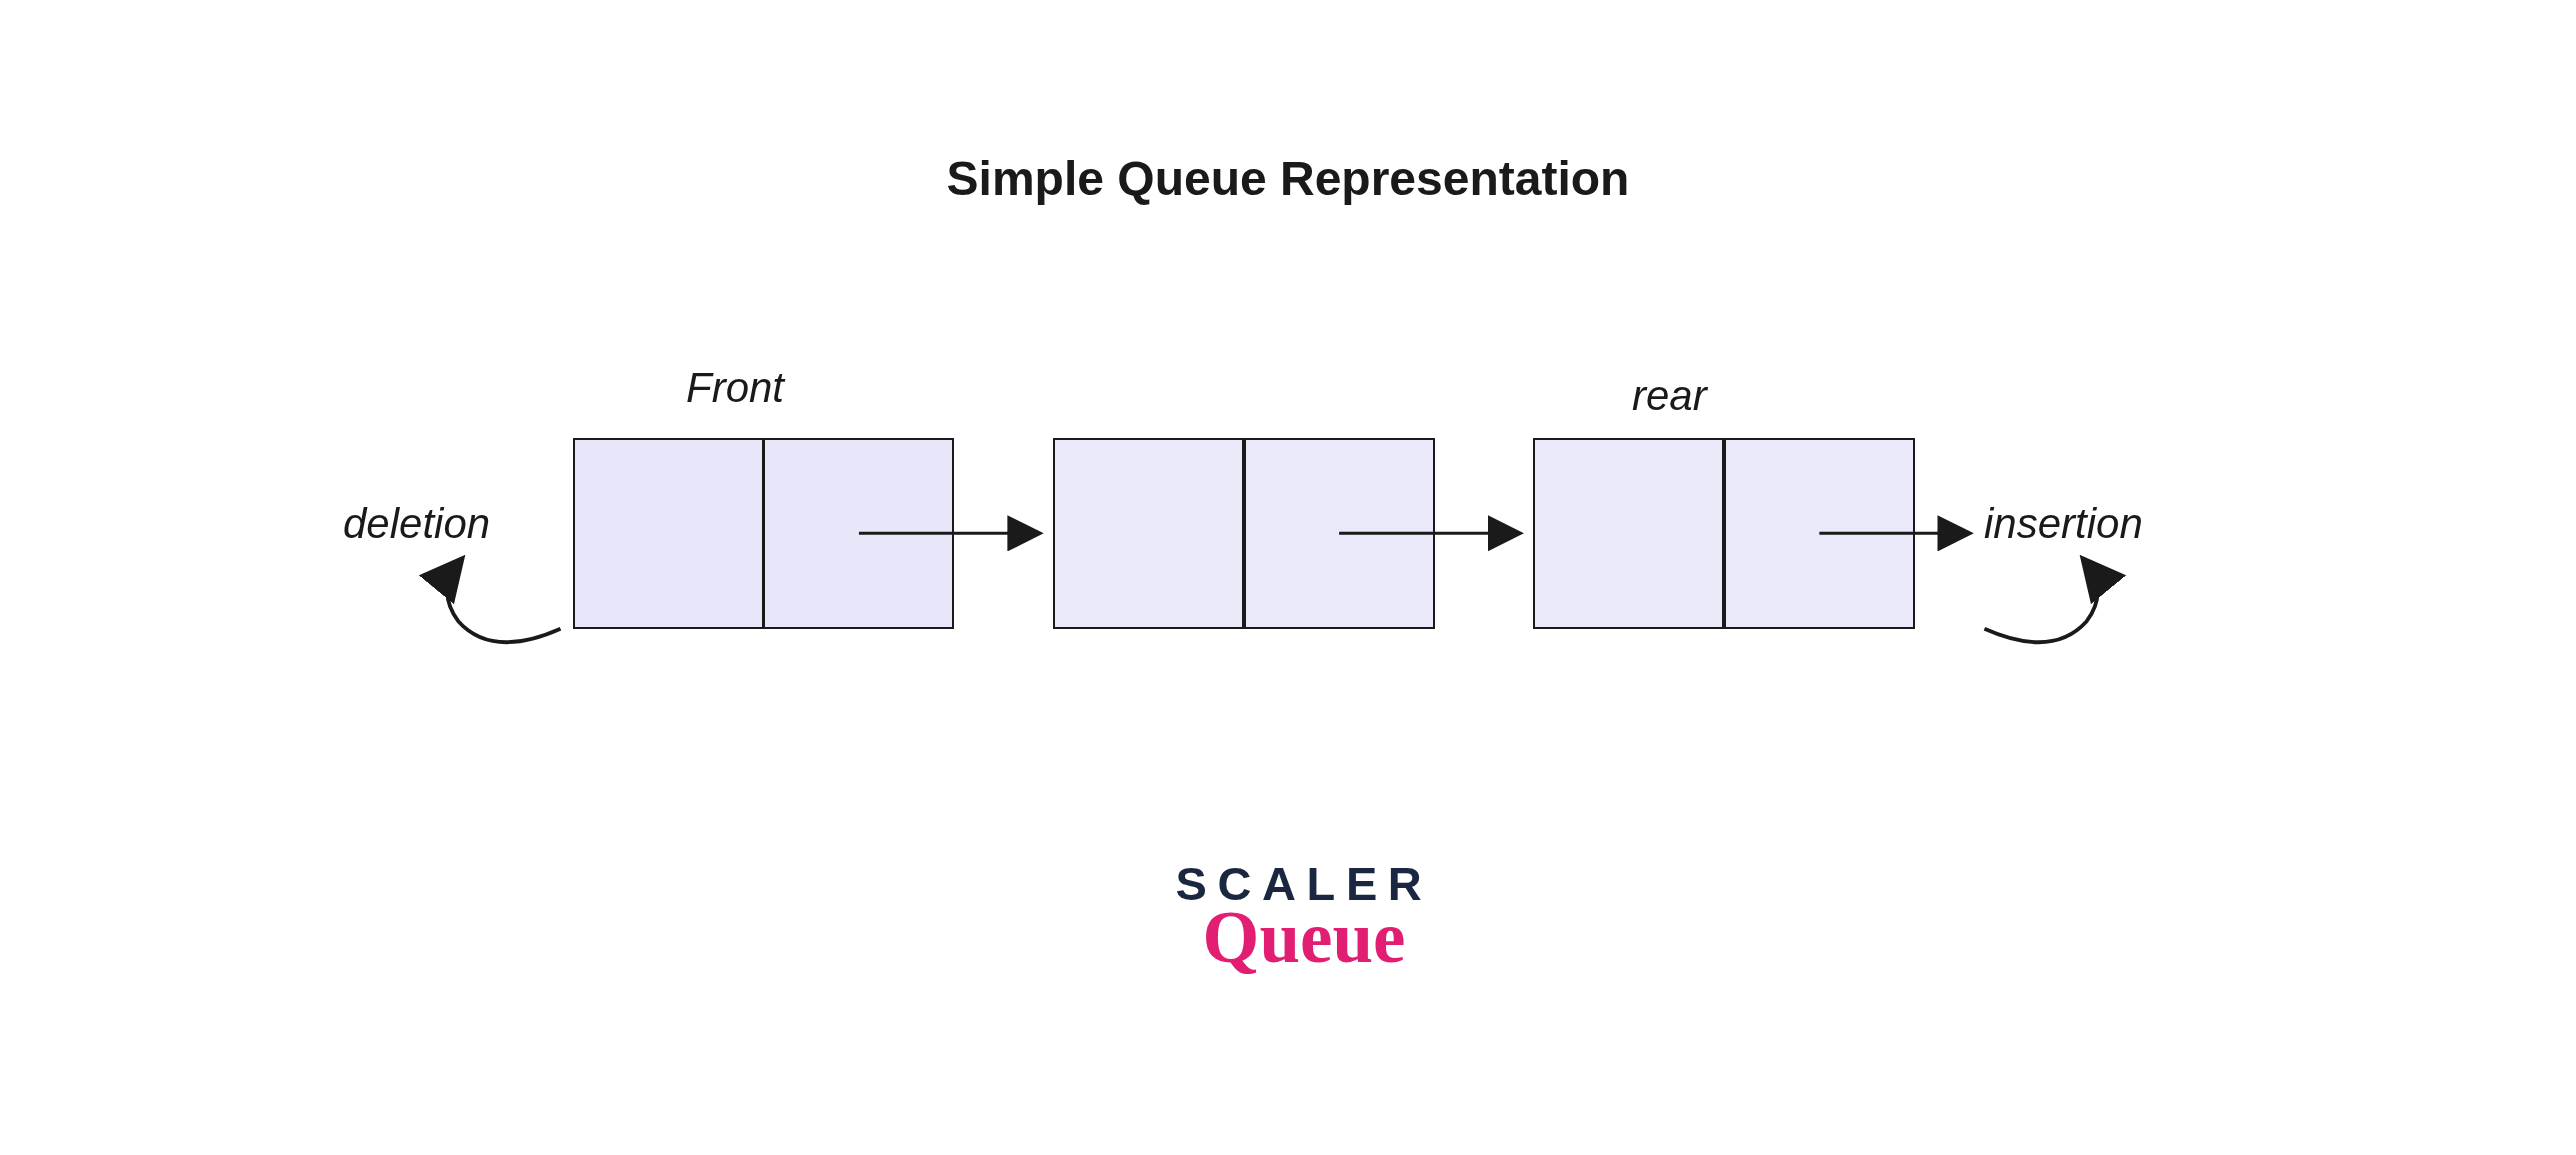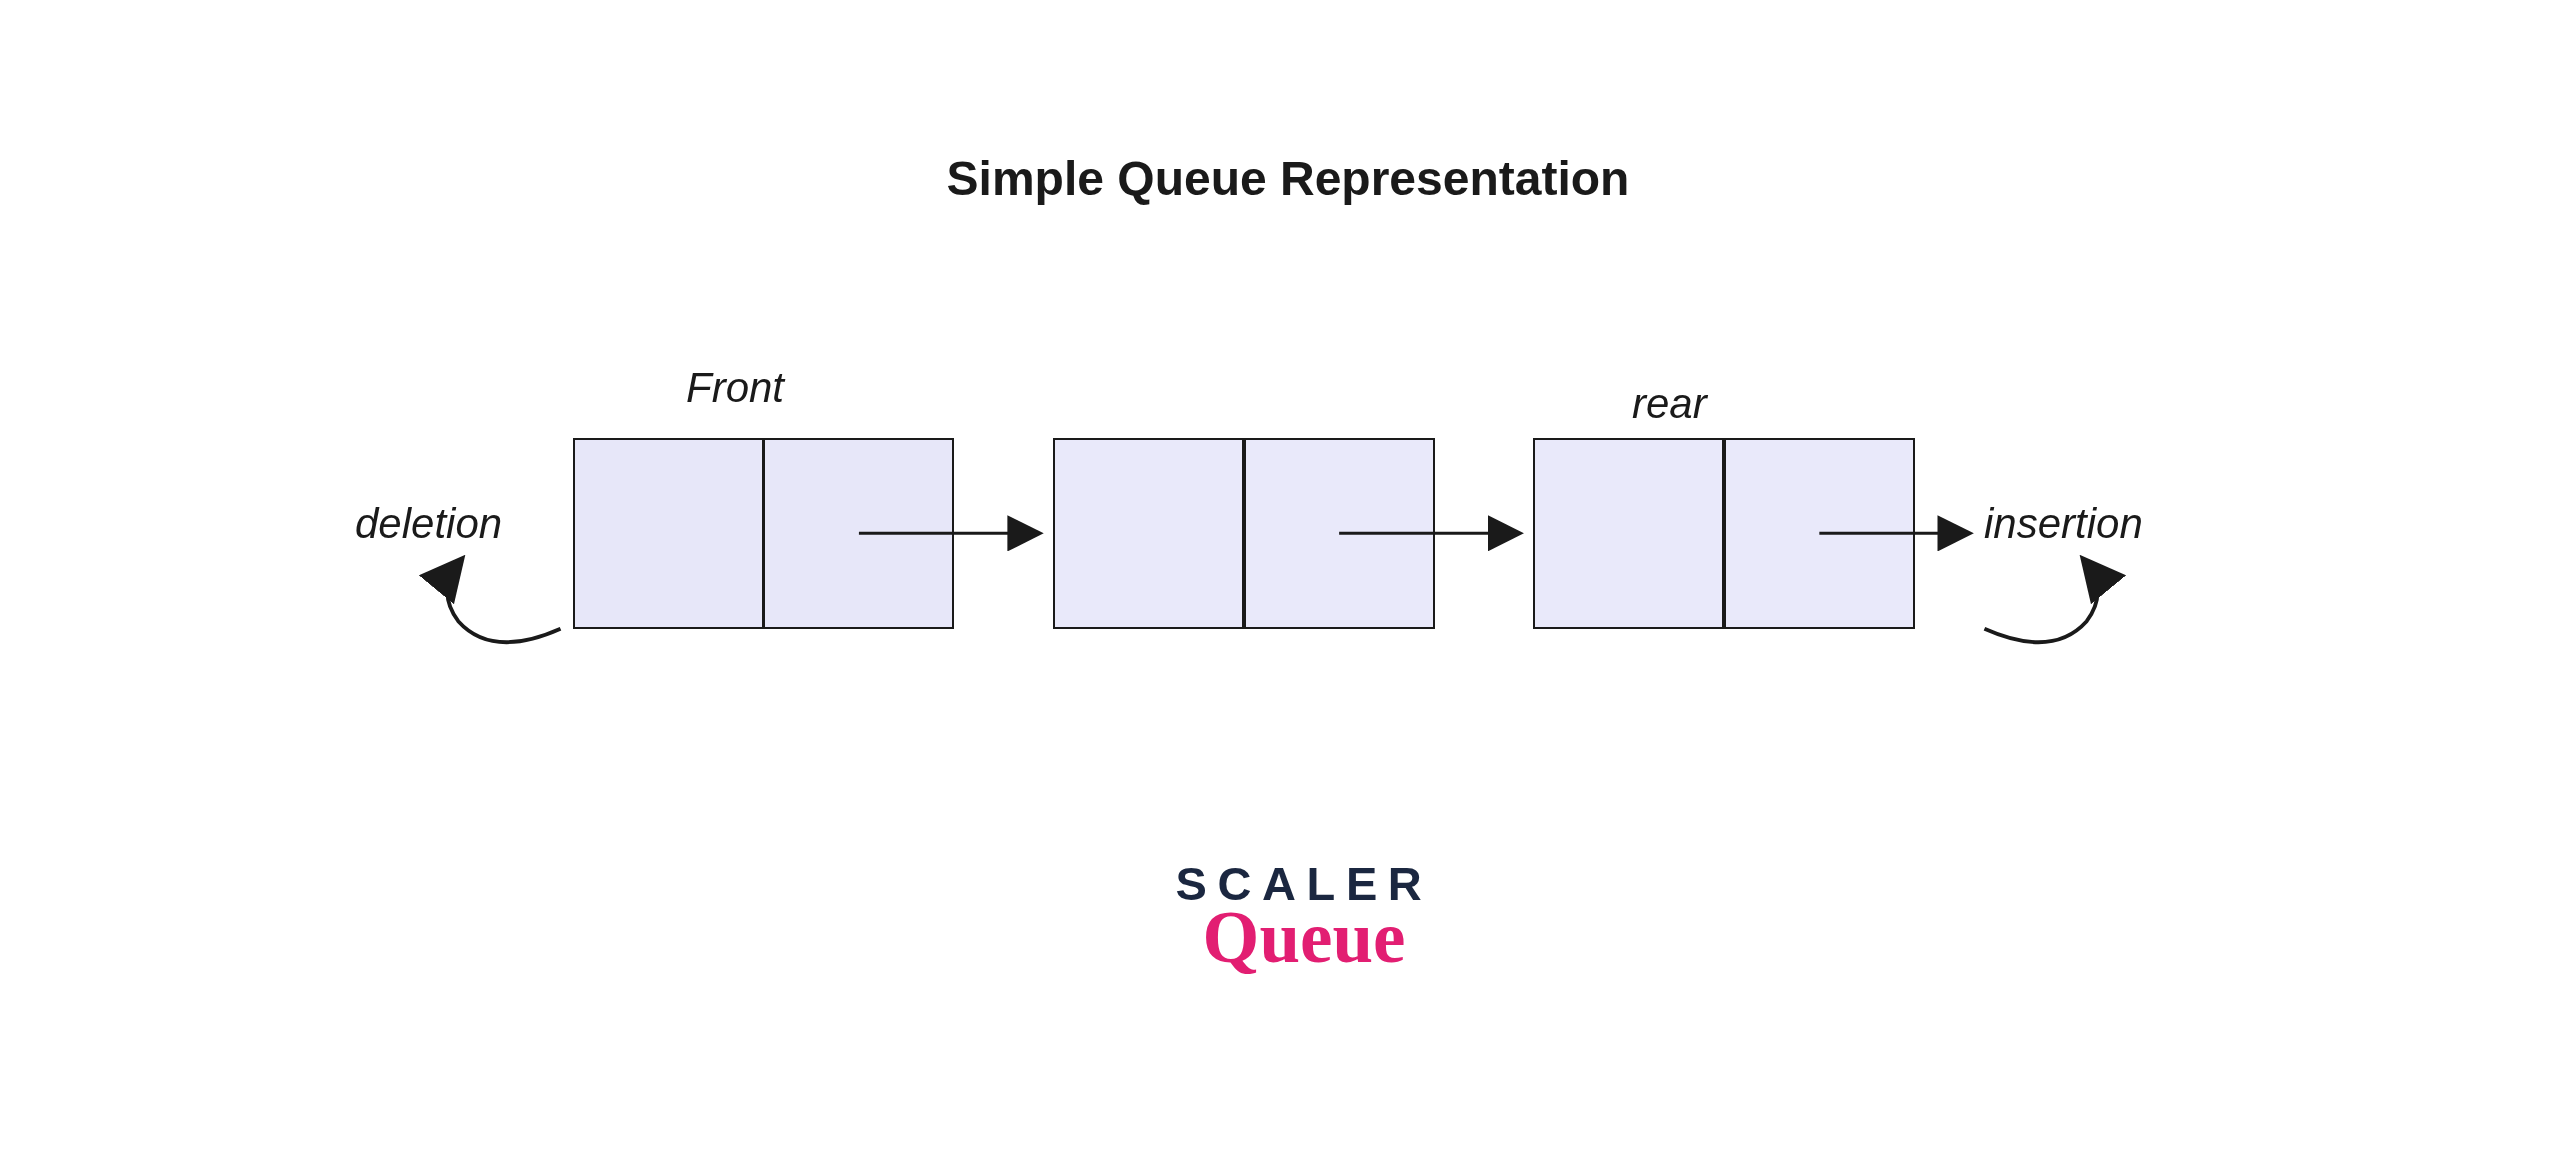--- a/index.html
+++ b/index.html
@@ -1,22 +1,22 @@
 <!DOCTYPE html>
 <html style="font-size:12px"><head>
 <meta charset="utf-8">
 <style>
   * { box-sizing: border-box; margin: 0; padding: 0; }
   html, body { width: 100%; height: 100%; background: #ffffff; font-family: "Segoe UI", "Helvetica Neue", Arial, sans-serif; color: #1a1a1a; }
   .canvas { position: relative; width: 2576px; height: 1156px; }
   .title { position: absolute; top: 151px; left: 0; width: 100%; text-align: center; font-size: 48px; font-weight: 700; color: #1a1a1a; }
   .label { position: absolute; font-size: 42px; color: #1a1a1a; font-style: italic; }
   .front-label { top: 364px; left: 686px; }
-  .rear-label  { top: 380px; left: 1632px; }
-  .deletion-label  { top: 500px; left: 355px; }
+  .rear-label  { top: 372px; left: 1632px; }
+  .deletion-label  { top: 500px; left: 343px; }
   .insertion-label { top: 500px; left: 1984px; }
   .node { position: absolute; width: 191px; height: 191px; border: 2.3px solid #1a1a1a; }
   .node-a1 { top: 438px; left: 573px;  background: #e7e7f9; }
   .node-a2 { top: 438px; left: 763px; background: #e7e7f9; }
   .node-b1 { top: 438px; left: 1053px; background: #e9e9fa; }
   .node-b2 { top: 438px; left: 1244px; background: #e9e9fa; }
   .node-c1 { top: 438px; left: 1533px; background: #e9e9fa; }
   .node-c2 { top: 438px; left: 1724px; background: #e9e9fa; }
   .svg-layer { position: absolute; top: 0; left: 0; width: 2576px; height: 1156px; pointer-events: none; }
   .logo { position: absolute; top: 856px; left: 0; width: 100%; text-align: center; margin-left: 16px; }

